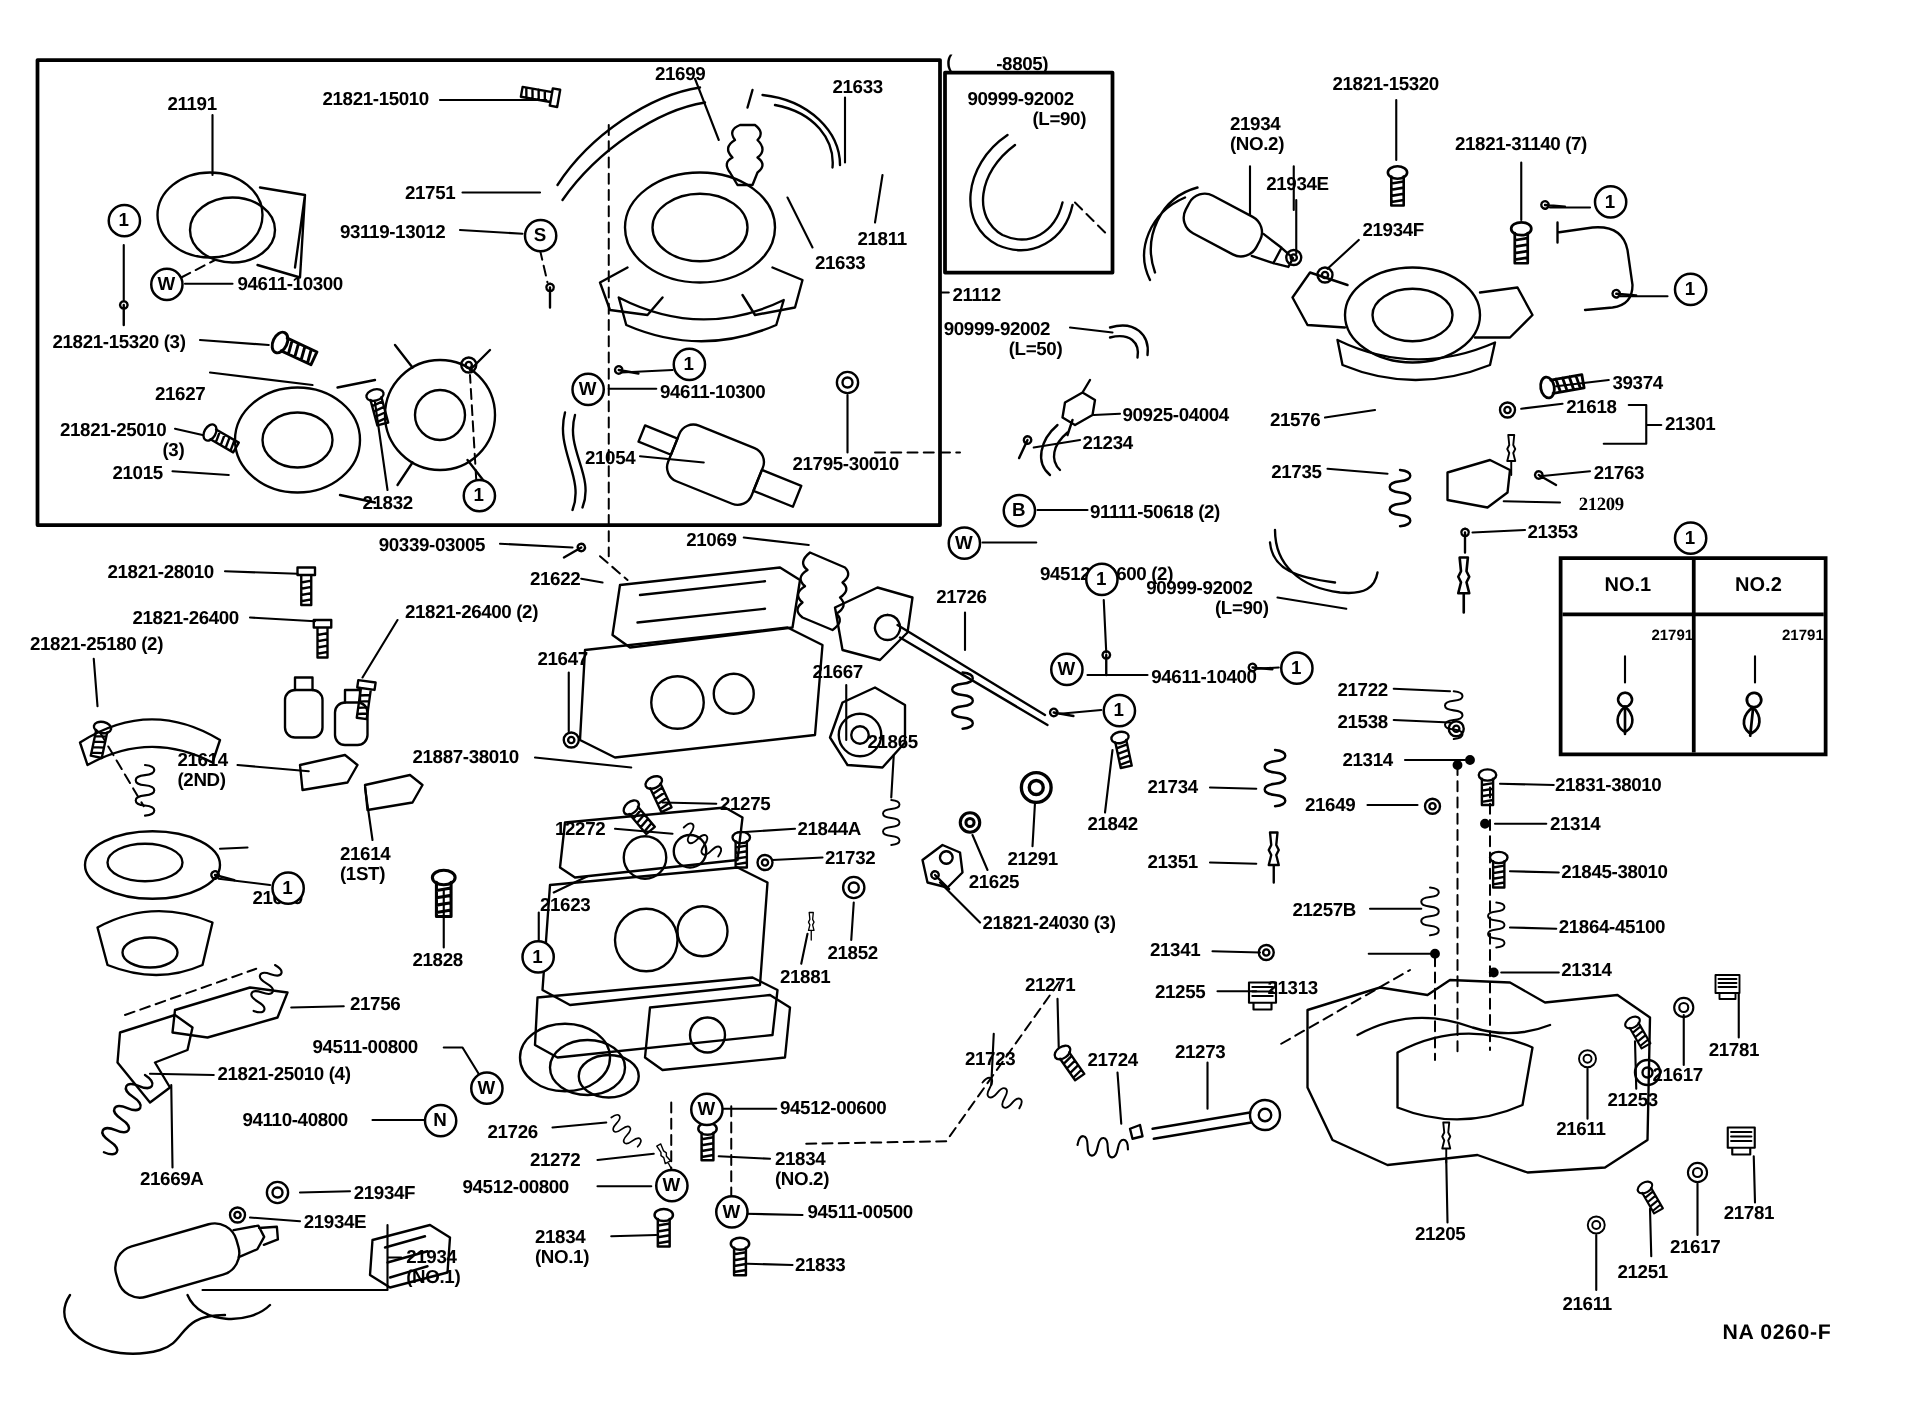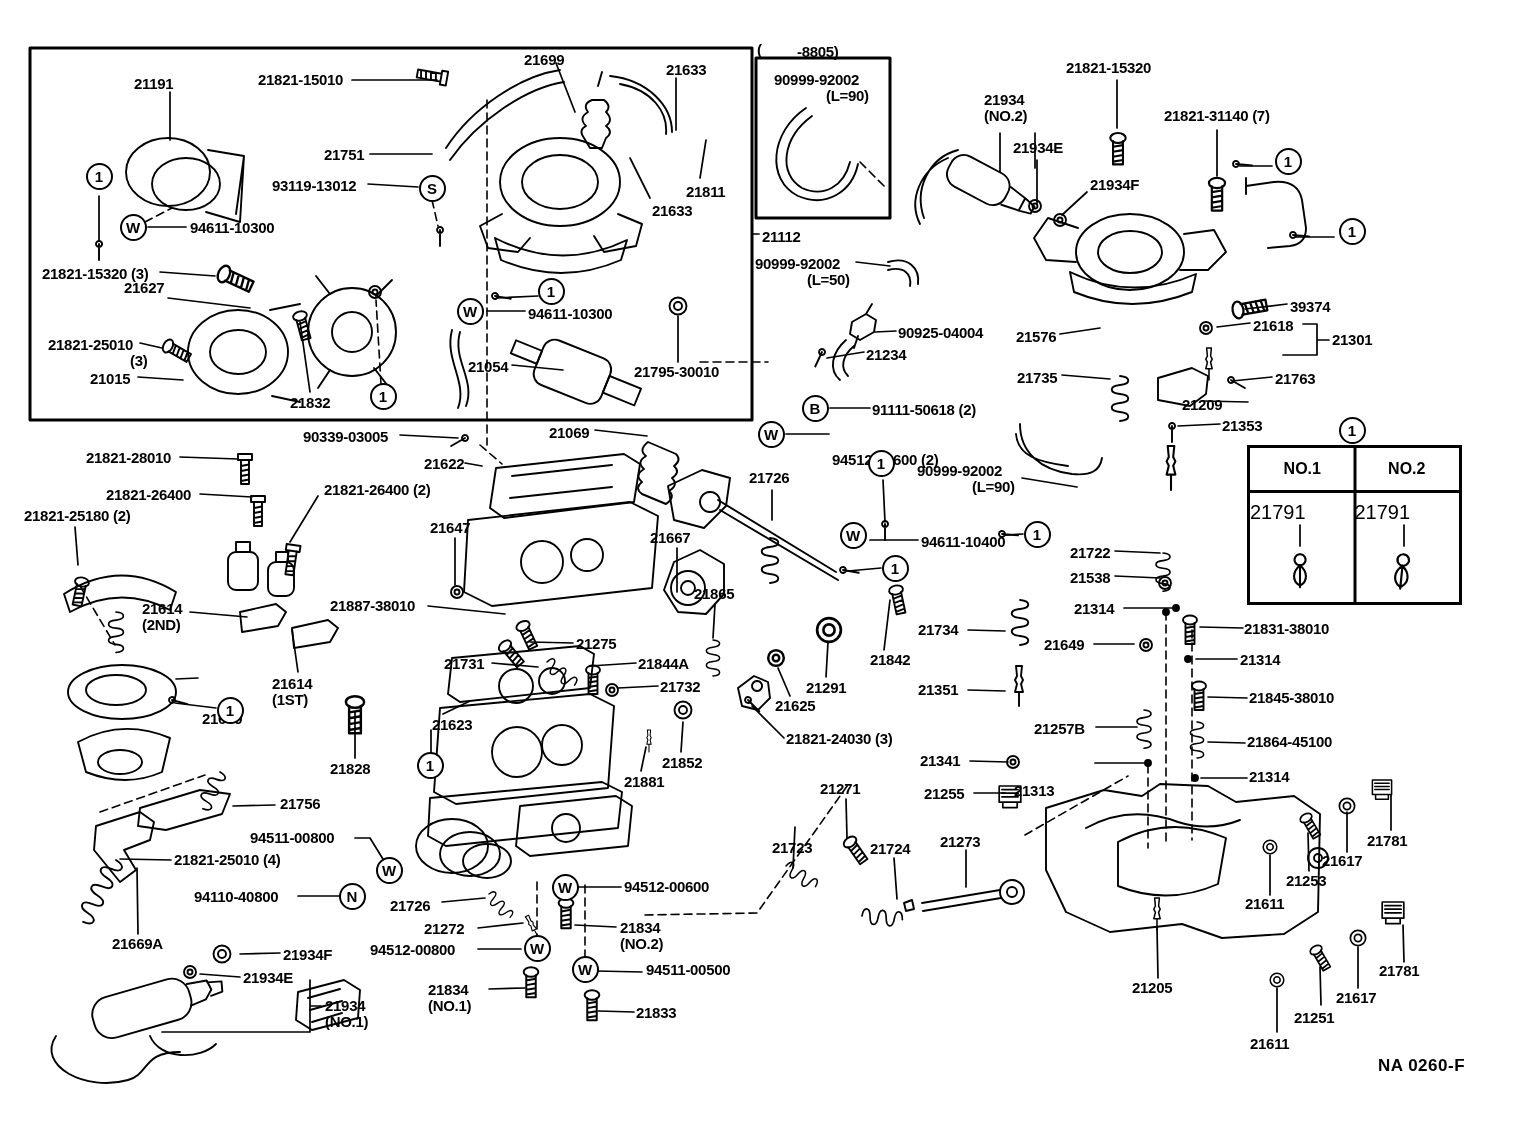--- a/index.html
+++ b/index.html
@@ -11,21 +11,21 @@
          letter-spacing:-0.3px;white-space:nowrap}
   .label .sub{font-weight:bold;font-size:15px}
   .callout{position:absolute;width:27px;height:27px;border:2.6px solid #000;border-radius:50%;
            display:flex;align-items:center;justify-content:center;font-weight:bold;font-size:15px;
            box-sizing:border-box;background:#fff}
   .spec-table{position:absolute;left:1247px;top:445px;width:215px;height:160px;border:3px solid #000;box-sizing:border-box}
   .spec-table .vdiv{position:absolute;left:50%;top:0;bottom:0;width:3px;background:#000;transform:translateX(-50%)}
   .spec-table .hdr{position:absolute;top:0;height:45px;width:50%;display:flex;align-items:center;justify-content:center;
                    font-weight:bold;font-size:16px;border-bottom:3px solid #000;box-sizing:border-box}
   .spec-table .hdr.col2{left:50%}
-  .spec-table .cellnum{position:absolute;top:53px;width:50%;text-align:left;font-weight:normal;font-size:20px}
+  .spec-table .cellnum{position:absolute;top:53px;width:50%;text-align:right;font-weight:bold;font-size:12px}
   .spec-table .cellnum.col2{left:50%}
   .code{position:absolute;left:1378px;top:1056px;font-weight:bold;font-size:17px;letter-spacing:0.5px}
 </style>
 </head>
 <body>
 
 <div class="stage">
 
   <svg class="artwork" width="1528" height="1124" viewBox="0 0 1528 1124" fill="none" stroke="#000" stroke-width="2" stroke-linecap="round" stroke-linejoin="round">
 
@@ -305,21 +305,21 @@
       <div class="label" style="left: 134px; top: 76px;">21191</div>
       <div class="label" style="left: 258px; top: 72px;">21821-15010</div>
       <div class="label" style="left: 524px; top: 52px;">21699</div>
       <div class="label" style="left: 666px; top: 62px;">21633</div>
       <div class="label" style="left: 324px; top: 147px;">21751</div>
       <div class="label" style="left: 272px; top: 178px;">93119-13012</div>
       <div class="label" style="left: 686px; top: 184px;">21811</div>
       <div class="label" style="left: 652px; top: 203px;">21633</div>
       <div class="label" style="left: 190px; top: 220px;">94611-10300</div>
       <div class="label" style="left: 42px; top: 266px;">21821-15320 (3)</div>
-      <div class="label" style="left: 124px; top: 280px; text-align: center;">21627</div>
+      <div class="label" style="left: 124px; top: 308px; text-align: center;">21627</div>
       <div class="label" style="left: 48px; top: 337px;">21821-25010<div class="sub" style="margin-left: 82px;">(3)</div></div>
       <div class="label" style="left: 90px; top: 371px;">21015</div>
       <div class="label" style="left: 290px; top: 395px;">21832</div>
       <div class="label" style="left: 528px; top: 306px;">94611-10300</div>
       <div class="label" style="left: 468px; top: 359px;">21054</div>
       <div class="label" style="left: 634px; top: 364px;">21795-30010</div>
       <div class="label" style="left: 303px; top: 429px;">90339-03005</div>
       <div class="label" style="left: 757px; top: 42px;">(</div>
       <div class="label" style="left: 797px; top: 44px;">-8805)</div>
       <div class="label" style="left: 774px; top: 72px;">90999-92002<div class="sub" style="margin-left: 52px;">(L=90)</div></div>
@@ -338,37 +338,37 @@
       <div class="label" style="left: 984px; top: 92px;">21934<div class="sub" style="margin-left: 0px;">(NO.2)</div></div>
       <div class="label" style="left: 1013px; top: 140px;">21934E</div>
       <div class="label" style="left: 1164px; top: 108px;">21821-31140 (7)</div>
       <div class="label" style="left: 1090px; top: 177px;">21934F</div>
       <div class="label" style="left: 1290px; top: 299px;">39374</div>
       <div class="label" style="left: 1253px; top: 318px;">21618</div>
       <div class="label" style="left: 1332px; top: 332px;">21301</div>
       <div class="label" style="left: 1016px; top: 329px;">21576</div>
       <div class="label" style="left: 1017px; top: 370px;">21735</div>
       <div class="label" style="left: 1275px; top: 371px;">21763</div>
-      <div class="label" style="left: 1182px; top: 397px;">21209</div>
+      <div class="label" style="left: 1263px; top: 397px; font-family: Liberation Serif, serif;">21209</div>
       <div class="label" style="left: 1222px; top: 418px;">21353</div>
       <div class="label" style="left: 86px; top: 450px;">21821-28010</div>
       <div class="label" style="left: 106px; top: 487px;">21821-26400</div>
       <div class="label" style="left: 24px; top: 508px;">21821-25180 (2)</div>
       <div class="label" style="left: 324px; top: 482px;">21821-26400 (2)</div>
       <div class="label" style="left: 424px; top: 456px;">21622</div>
       <div class="label" style="left: 430px; top: 520px;">21647</div>
       <div class="label" style="left: 650px; top: 530px;">21667</div>
       <div class="label" style="left: 749px; top: 470px;">21726</div>
       <div class="label" style="left: 694px; top: 586px;">21865</div>
       <div class="label" style="left: 142px; top: 601px;">21614<div class="sub" style="margin-left: 0px;">(2ND)</div></div>
       <div class="label" style="left: 202px; top: 671px; margin-top: 40px;">21669</div>
       <div class="label" style="left: 272px; top: 676px;">21614<div class="sub" style="margin-left: 0px;">(1ST)</div></div>
       <div class="label" style="left: 330px; top: 598px;">21887-38010</div>
       <div class="label" style="left: 576px; top: 636px;">21275</div>
-      <div class="label" style="left: 444px; top: 656px;">21731</div>
+      <div class="label" style="left: 444px; top: 656px;">12272</div>
       <div class="label" style="left: 638px; top: 656px;">21844A</div>
       <div class="label" style="left: 660px; top: 679px;">21732</div>
       <div class="label" style="left: 870px; top: 652px;">21842</div>
       <div class="label" style="left: 806px; top: 680px;">21291</div>
       <div class="label" style="left: 775px; top: 698px;">21625</div>
       <div class="label" style="left: 786px; top: 731px;">21821-24030 (3)</div>
       <div class="label" style="left: 432px; top: 717px;">21623</div>
       <div class="label" style="left: 662px; top: 755px;">21852</div>
       <div class="label" style="left: 624px; top: 774px;">21881</div>
       <div class="label" style="left: 330px; top: 761px;">21828</div>

